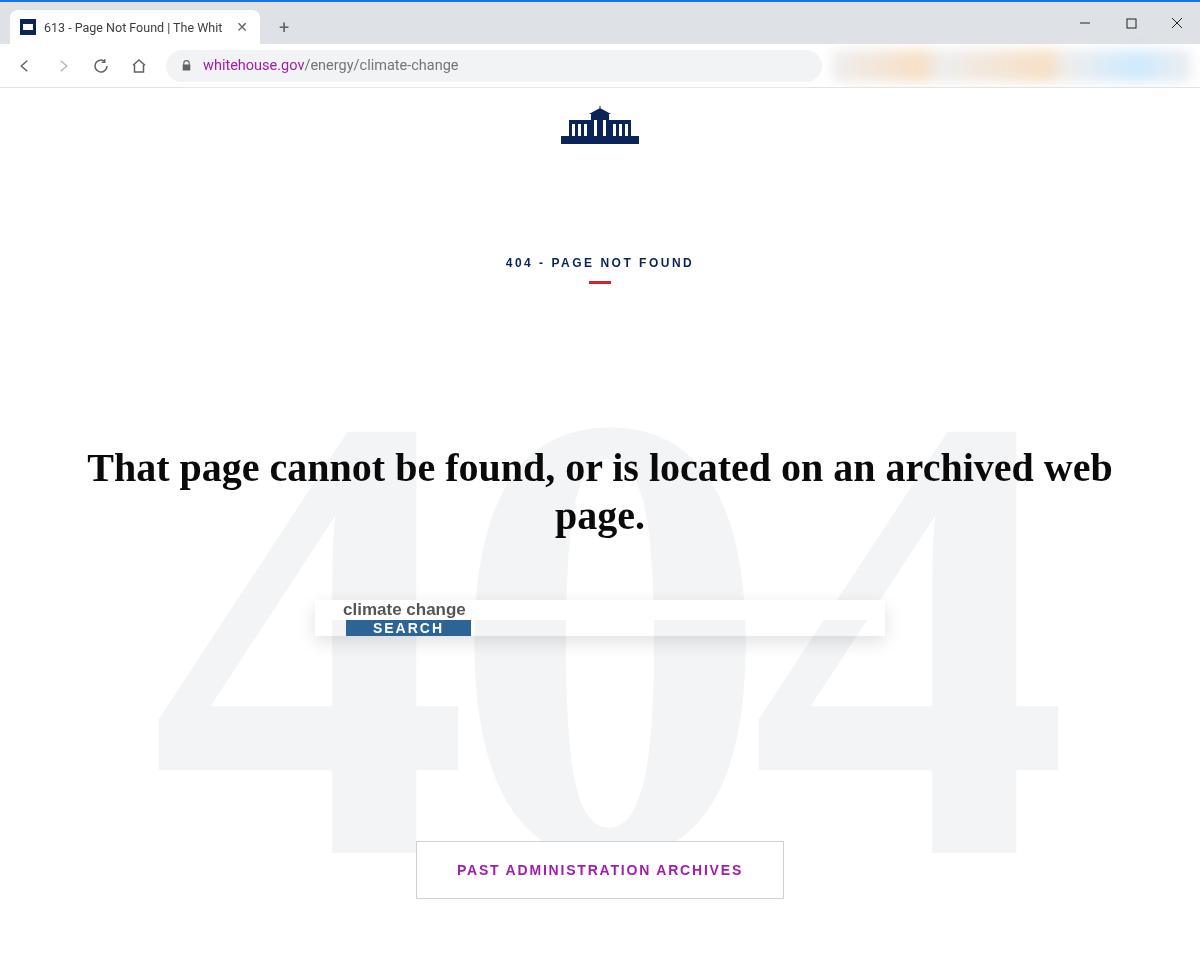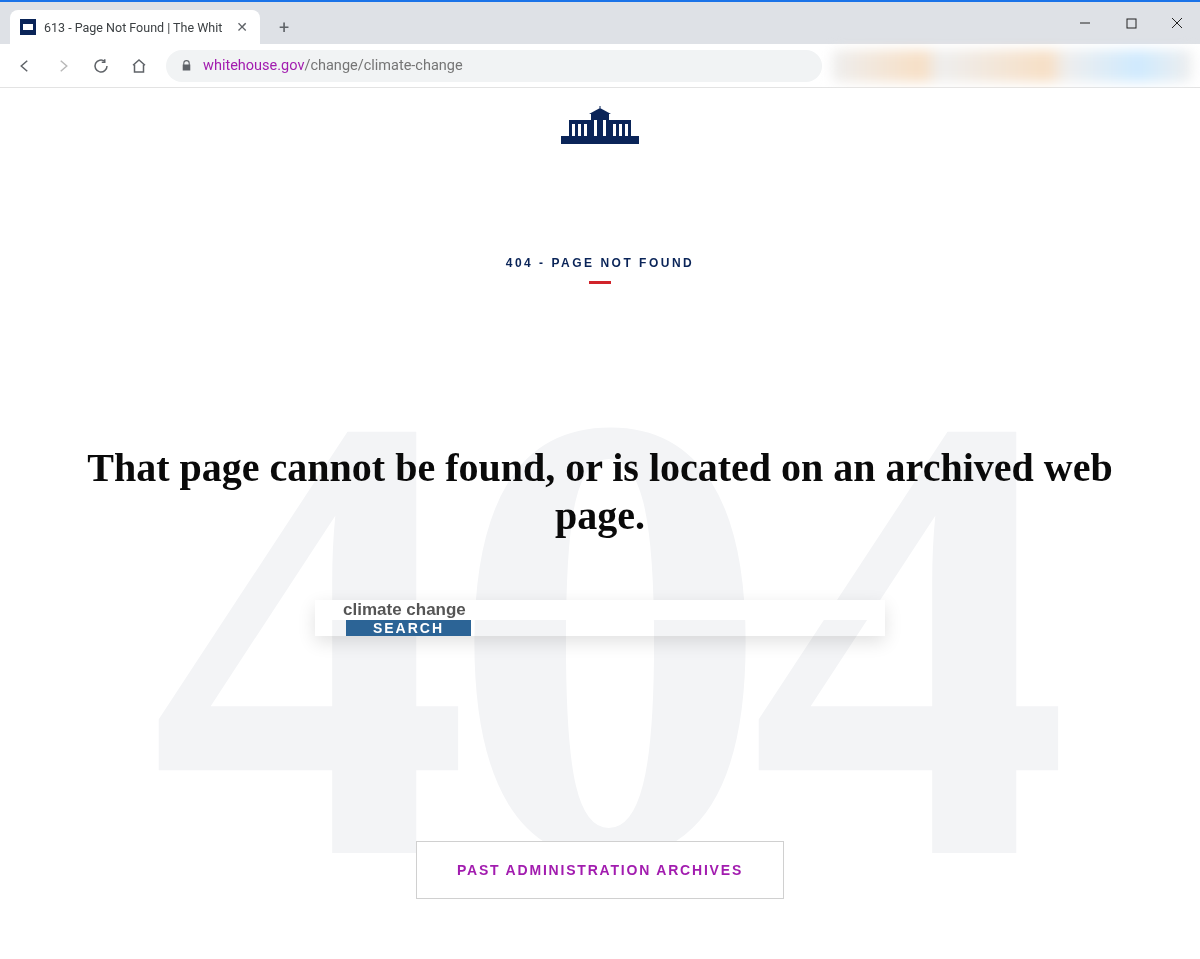--- a/index.html
+++ b/index.html
@@ -263,21 +263,21 @@
         <path d="M4 11 L12 4 L20 11"></path>
         <path d="M6 10 V20 H18 V10"></path>
       </svg>
   </div>
 
   <div class="omnibox">
     <svg class="lock-icon" viewBox="0 0 24 24" fill="#5f6368">
         <path d="M6 10V8a6 6 0 1 1 12 0v2h1v11H5V10h1zm2 0h8V8a4 4 0 1 0-8 0v2z"></path>
       </svg>
     <span>
-      <span class="url-domain">whitehouse.gov</span><span class="url-path">/change/climate-change</span>
+      <span class="url-domain">whitehouse.gov</span><span class="url-path">/energy/climate-change</span>
     </span>
   </div>
 
   <div class="ext-area"></div>
 </div>
 
 <div class="viewport">
 
   <div class="wh-logo">
     <svg width="78" height="40" viewBox="0 0 78 40">

